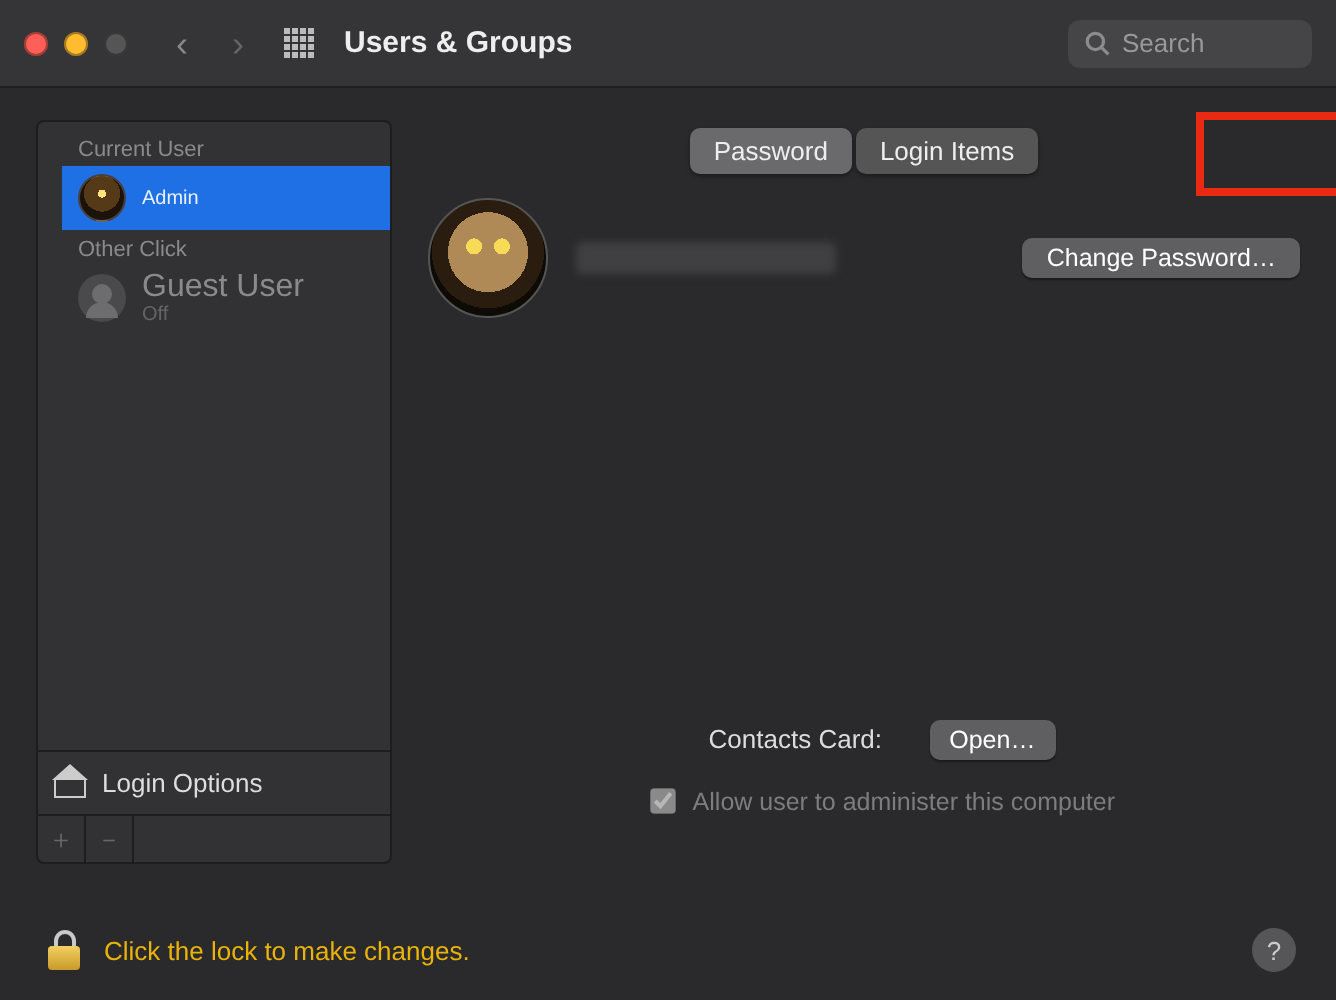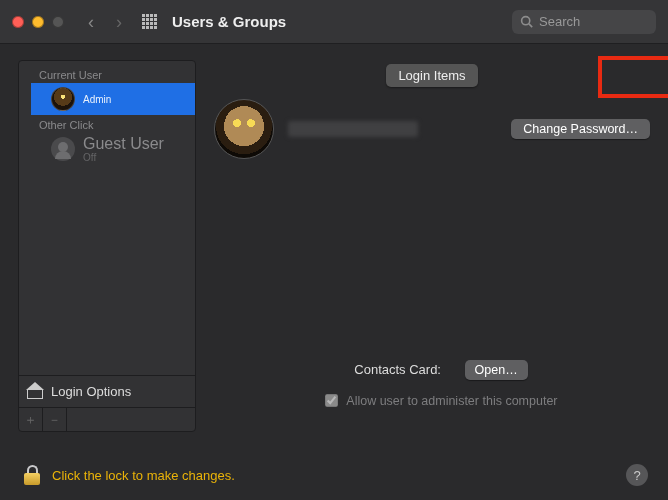--- a/index.html
+++ b/index.html
@@ -25,40 +25,40 @@
   .tl { width:12px; height:12px; border-radius:50%; box-shadow: inset 0 0 0 1px rgba(0,0,0,.35); }
   .tl.red{background:#ff5f57;} .tl.yellow{background:#febc2e;} .tl.grey{background:#555;}
   .navbtns { display:flex; gap:10px; margin-right:14px; }
   .chev { width:18px; text-align:center; color:#888; font-size:18px; line-height:1;}
   .apps-icon { width:16px; height:16px; margin-right:14px; display:grid; grid-template-columns:repeat(4,3px); grid-template-rows:repeat(4,3px); gap:1px;}
   .apps-icon span{ background:#bbb; }
   .title { font-weight:600; font-size:15px; color:#eee; flex:1; }
   .search {
     display:flex; align-items:center;
     background:#454547; border-radius:6px;
-    width:144px; height:24px; padding:0 8px;
+    width:122px; height:24px; padding:0 8px;
     color:#999;
   }
   .search svg { margin-right:6px; opacity:.7;}
 
   
   .content { display:flex; padding:16px 18px 0 18px; height:388px; }
 
   
   .sidebar {
     width:178px;
     background:#323234;
     border:1px solid #1d1d1f;
     border-radius:4px;
     display:flex; flex-direction:column;
     overflow:hidden;
   }
   .side-list{ flex:1; display:flex;flex-direction:column; padding-top:4px;margin-left:12px;}
   .side-header{ font-size:11px; color:#8a8a8c; padding:4px 8px 2px 8px;}
-  .user-row{ display:flex; align-items:center; padding:2px 20px; height:32px;}
+  .user-row{ display:flex; align-items:center; padding:2px 8px; height:32px;}
   .user-row.selected{ background:#1f6fe5; color:#fff;}
   .avatar-sm{ width:24px;height:24px;border-radius:50%; background:radial-gradient(circle at 50% 40%, #fce37a 0 2px, #563a18 2px 9px, #1b120a 9px 12px); margin-right:8px; border:1px solid rgba(255,255,255,.2);}
   .avatar-blank{ width:24px;height:24px;border-radius:50%; background:#4a4a4c; margin-right:8px; position:relative;}
   .avatar-blank::before{content:"";position:absolute;left:7px;top:5px;width:10px;height:10px;border-radius:50%;background:#6d6d6f;}
   .avatar-blank::after{content:"";position:absolute;left:4px;top:14px;width:16px;height:8px;border-radius:8px 8px 0 0;background:#6d6d6f;}
   .user-name{ font-size:16px; line-height:1.1;}
   .user-sub{ font-size:10px; opacity:.9;}
   .guest .user-name{color:#8a8a8c;}
   .guest .user-sub{color:#6a6a6c;}
   .login-opts{
@@ -174,20 +174,21 @@
       <span>Login Options</span>
     </div>
     <div class="pmbar">
       <div class="pmbtn">＋</div>
       <div class="pmbtn">－</div>
     </div>
   </div>
 
   <div class="pane">
     <div class="tabbar">
+      <div class="tab sel">Password</div>
       <div class="tab">Login Items</div>
     </div>
     <div class="highlight box1"></div>
 
     <div class="userhead">
       <div class="avatar-lg"></div>
       <div class="uname-blur"></div>
       <button class="btn chpw">Change Password…</button>
     </div>
 

